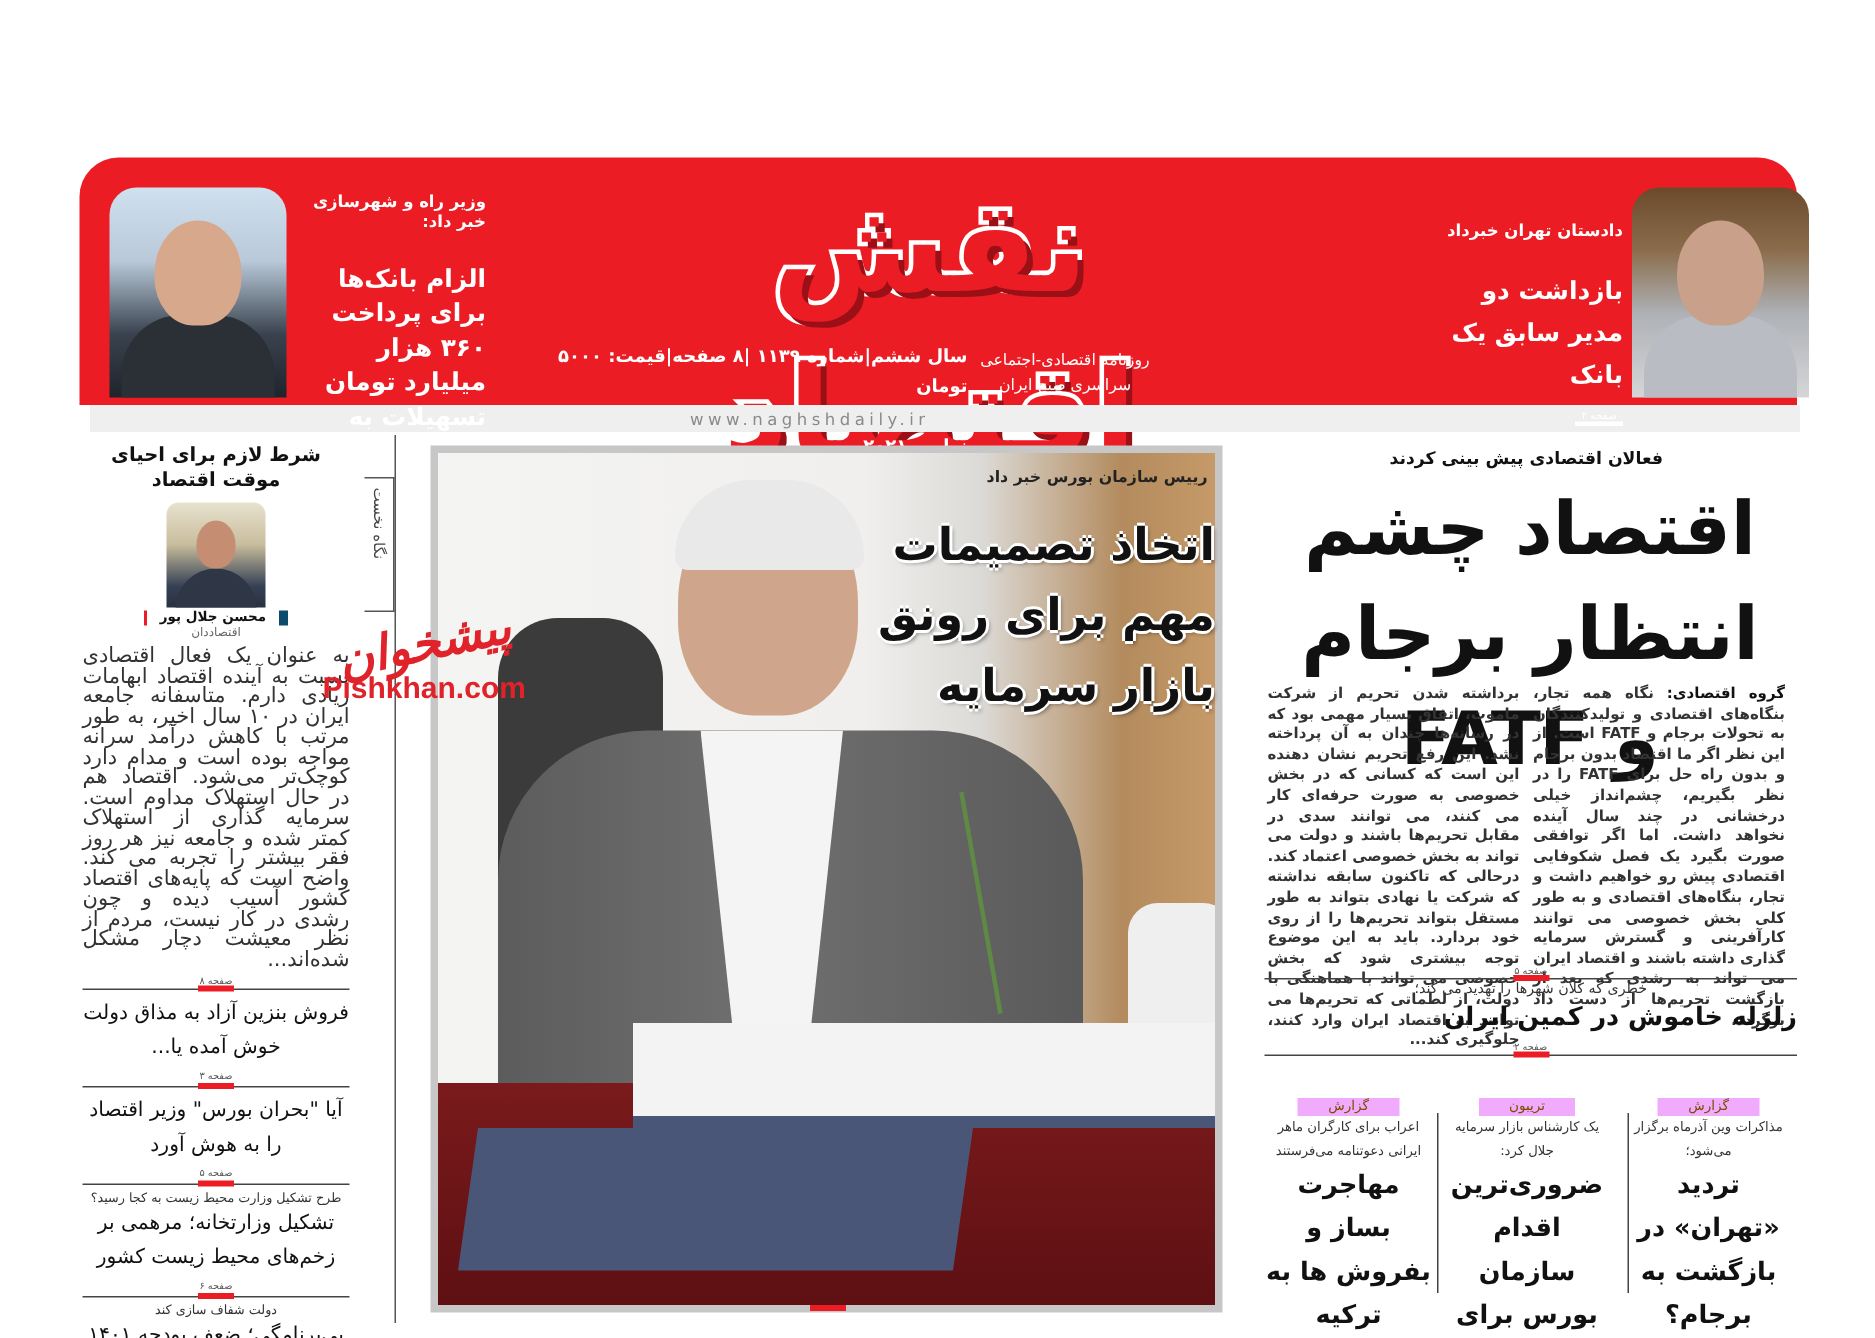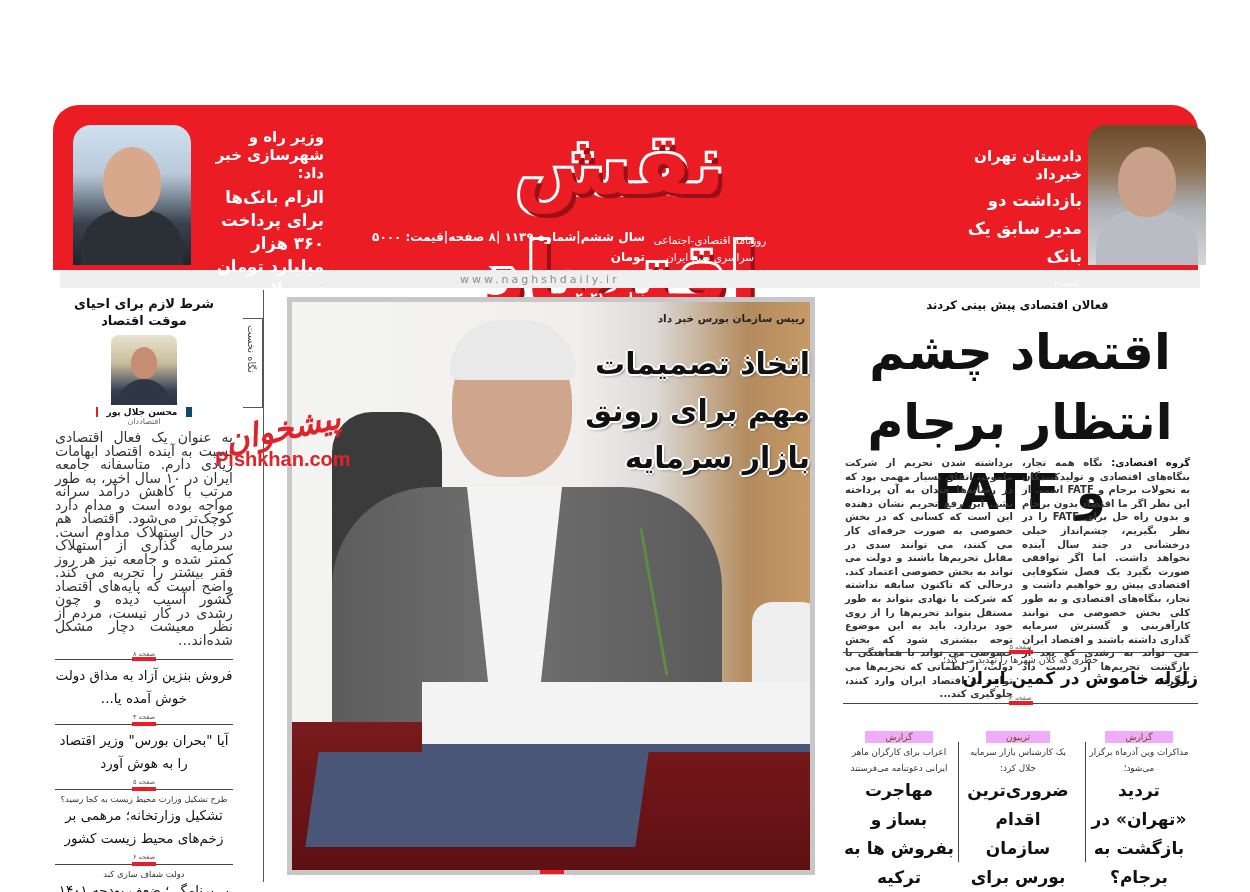--- a/index.html
+++ b/index.html
@@ -18,21 +18,21 @@
 
   .hdr-photo { position: absolute; width: 118px; height: 140px; border-radius: 18px 18px 0 0; overflow: hidden; }
   .hdr-photo.left { left: 73px; top: 125px; background: linear-gradient(180deg, #cfe0ef 0%, #b9c9d9 35%, #39424e 70%, #1f242b 100%); }
   .hdr-photo.right { left: 1088px; top: 125px; background: linear-gradient(180deg, #6b4a2c 0%, #8b6d4c 30%, #aeb1b6 60%, #d6d6d8 100%); }
   .face { position: absolute; left: 30px; top: 22px; width: 58px; height: 70px; border-radius: 50% 50% 45% 45%; background: #d8a88c; }
   .hdr-photo.right .face { background: #c9a08a; }
   .suit { position: absolute; left: 8px; top: 85px; width: 102px; height: 60px; border-radius: 40px 40px 0 0; background: #2b2f36; }
   .hdr-photo.right .suit { background: #b9bcc2; }
 
   .hdr-story { position: absolute; color: #fff; text-align: right; }
-  .hdr-story .kicker { font-size: 15px; font-weight: bold; margin-bottom: 4px; }
+  .hdr-story .kicker { font-size: 11px; font-weight: bold; margin-bottom: 20px; }
   .hdr-story .headline { font-size: 16.5px; font-weight: bold; line-height: 23px; }
   .hdr-story .pageref { display: inline-block; margin-top: 2px; font-size: 7px; border-bottom: 3px solid #fff; padding: 0 4px; }
   .hdr-story.left { left: 196px; top: 128px; width: 128px; }
   .hdr-story.right { left: 960px; top: 147px; width: 122px; }
   .hdr-story.right .headline { font-size: 16.5px; line-height: 28px; }
 
   .col-left { position: absolute; left: 55px; top: 295px; width: 178px; }
   .vrule { position: absolute; background: #555; width: 1px; }
   .hrule { height: 1px; background: #444; position: relative; }
   .hrule .red { position: absolute; left: 50%; margin-left: -12px; top: -2px; width: 24px; height: 4px; background: #ec1c24; }

